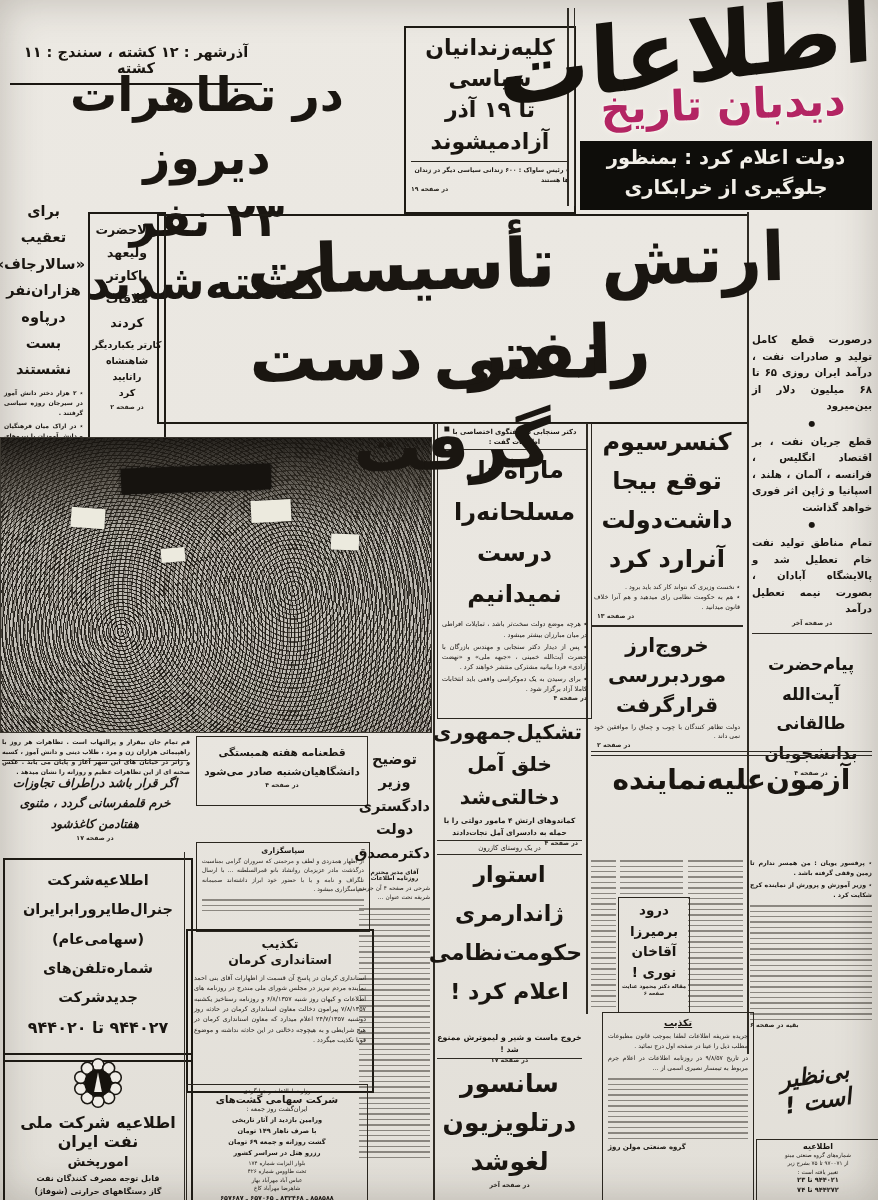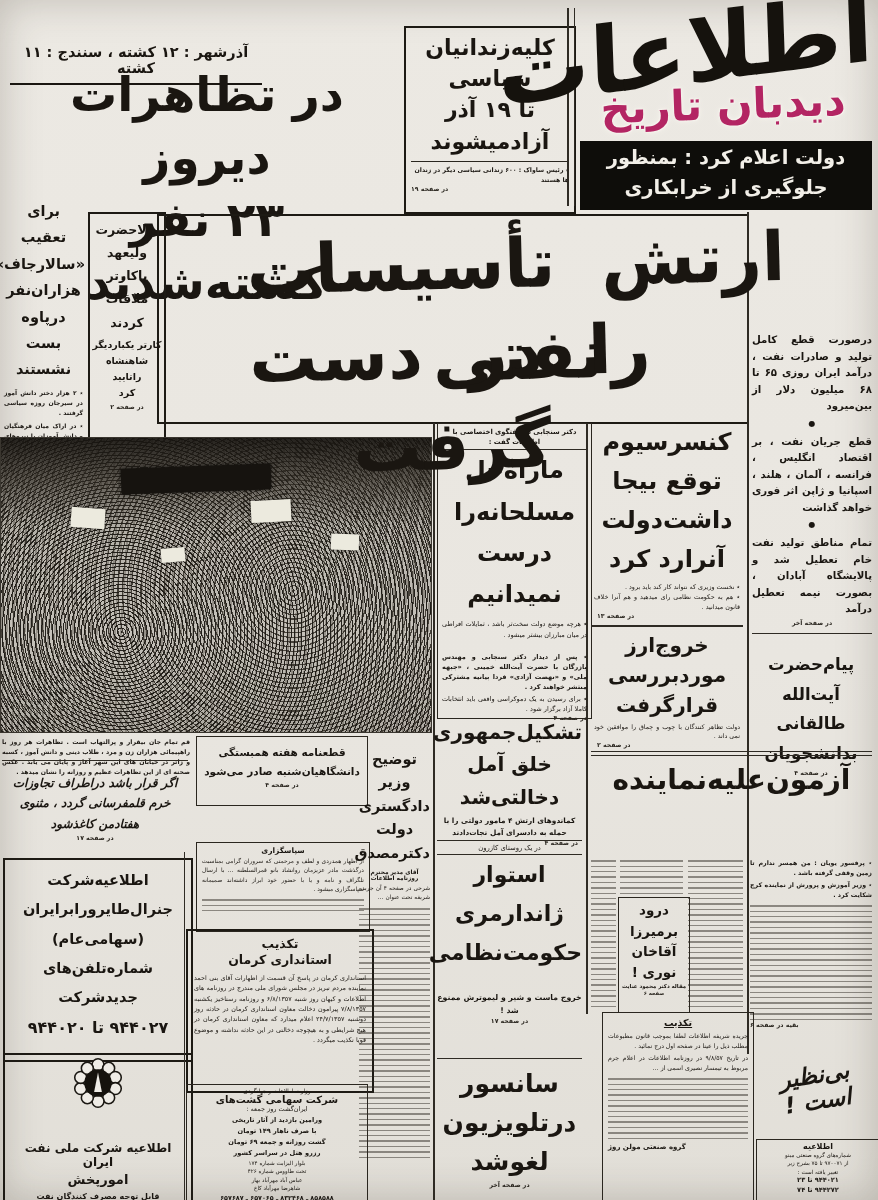--- a/index.html
+++ b/index.html
@@ -175,21 +175,21 @@
             <circle cx="20" cy="34" r="4.6"></circle>
           <circle cx="11.8" cy="31.3" r="4.6"></circle>
             <circle cx="6.7" cy="24.3" r="4.6"></circle>
             <circle cx="6.7" cy="15.7" r="4.6"></circle>
           <circle cx="11.8" cy="8.7" r="4.6"></circle>
         </g>
         <circle cx="20" cy="20" r="10.5" fill="#15120d"></circle>
         <polygon points="20,12 23,27 17,27" fill="#efece6"></polygon>
       </svg>
     </div>
-    <div class="b c" style="font-size:12px;margin-top:28px;">اطلاعیه شرکت ملی نفت ایران</div>
+    <div class="b c" style="font-size:16px;">اطلاعیه شرکت ملی نفت ایران</div>
     <div class="b c" style="font-size:13px;line-height:1.7;">امورپخش</div>
     <div class="b c" style="font-size:8px;line-height:1.6;">قابل توجه مصرف کنندگان نفت</div>
     <div class="b c" style="font-size:8px;line-height:1.6;">گاز دستگاههای حرارتی (شوفاژ)</div>
     <div class="ref c">در صفحه ۱۷</div>
   </div>
 
   <div class="abs box1" style="left:196px;top:842px;width:162px;height:82px;padding:3px 5px;">
     <div class="b c" style="font-size:7.5px;">سپاسگزاری</div>
     <div class="j" style="font-size:5.9px;line-height:1.6;margin-top:2px;">از اظهار همدردی و لطف و مرحمتی که سروران گرامی بمناسبت درگذشت مادر عزیزمان روانشاد بانو قمرالسلطنه … با ارسال تلگراف و نامه و یا با حضور خود ابراز داشته‌اند صمیمانه سپاسگزاری میشود .</div>
     <div class="micro" style="height:14px;margin-top:2px;"></div>
@@ -239,41 +239,42 @@
 
   <div class="abs box1" style="left:437px;top:423px;width:145px;height:288px;padding:3px 4px;">
     <div class="b c" style="font-size:6.8px;line-height:1.5;border-bottom:1px solid #2f2b24;padding-bottom:2px;">دکتر سنجابی در گفتگوی اختصاصی با اطلاعات گفت :</div>
     <div class="stack" style="font-size:24px;line-height:1.72;">
       <div>ماراه‌حل</div>
       <div>مسلحانه‌را</div>
       <div>درست</div>
       <div>نمیدانیم</div>
     </div>
     <div class="j" style="font-size:6.5px;line-height:1.55;margin-top:4px;">٭ هرچه موضع دولت سخت‌تر باشد ، تمایلات افراطی در میان مبارزان بیشتر میشود .</div>
-    <div class="j" style="font-size:6.5px;line-height:1.55;margin-top:12px;font-weight:bold;">٭ پس از دیدار دکتر سنجابی و مهندس بازرگان با حضرت آیت‌الله خمینی ، «جبهه ملی» و «نهضت آزادی» فردا بیانیه مشترکی منتشر خواهند کرد .</div>
+    <div class="j" style="font-size:6.5px;line-height:1.55;margin-top:2px;">٭ پس از دیدار دکتر سنجابی و مهندس بازرگان با حضرت آیت‌الله خمینی ، «جبهه ملی» و «نهضت آزادی» فردا بیانیه مشترکی منتشر خواهند کرد .</div>
     <div class="j" style="font-size:6.5px;line-height:1.55;margin-top:2px;">٭ برای رسیدن به یک دموکراسی واقعی باید انتخابات کاملا آزاد برگزار شود .</div>
     <div class="ref">در صفحه ۴</div>
   </div>
 
   <div class="abs" style="left:437px;top:716px;width:145px;">
     <div class="stack" style="font-size:20px;line-height:1.62;">
       <div>تشکیل‌جمهوری</div>
       <div>خلق آمل</div>
       <div>دخالتی‌شد</div>
     </div>
     <div class="b c" style="font-size:7.3px;line-height:1.6;margin-top:2px;">کماندوهای ارتش ۴ مامور دولتی را با حمله به دادسرای آمل نجات‌دادند</div>
     <div class="ref" style="padding-right:4px;">در صفحه ۴</div>
   </div>
 
   <div class="abs" style="left:437px;top:840px;width:145px;border-top:1.5px solid #2f2b24;padding-top:3px;">
     <div class="c" style="font-size:6.8px;border-bottom:1px solid #2f2b24;padding-bottom:2px;">در یک روستای کازرون</div>
     <div class="stack" style="font-size:22px;line-height:1.78;">
       <div>استوار</div>
       <div>ژاندارمری</div>
       <div>حکومت‌نظامی</div>
+      <div>اعلام کرد !</div>
     </div>
     <div class="b c" style="font-size:7.8px;line-height:1.55;margin-top:20px;">خروج ماست و شیر و لیموترش ممنوع شد !</div>
     <div class="ref c">در صفحه ۱۷</div>
   </div>
 
   <div class="abs" style="left:437px;top:1058px;width:145px;border-top:1.5px solid #2f2b24;padding-top:6px;">
     <div class="stack" style="font-size:25px;line-height:1.55;">
       <div>سانسور</div>
       <div>درتلویزیون</div>
       <div>لغوشد</div>

